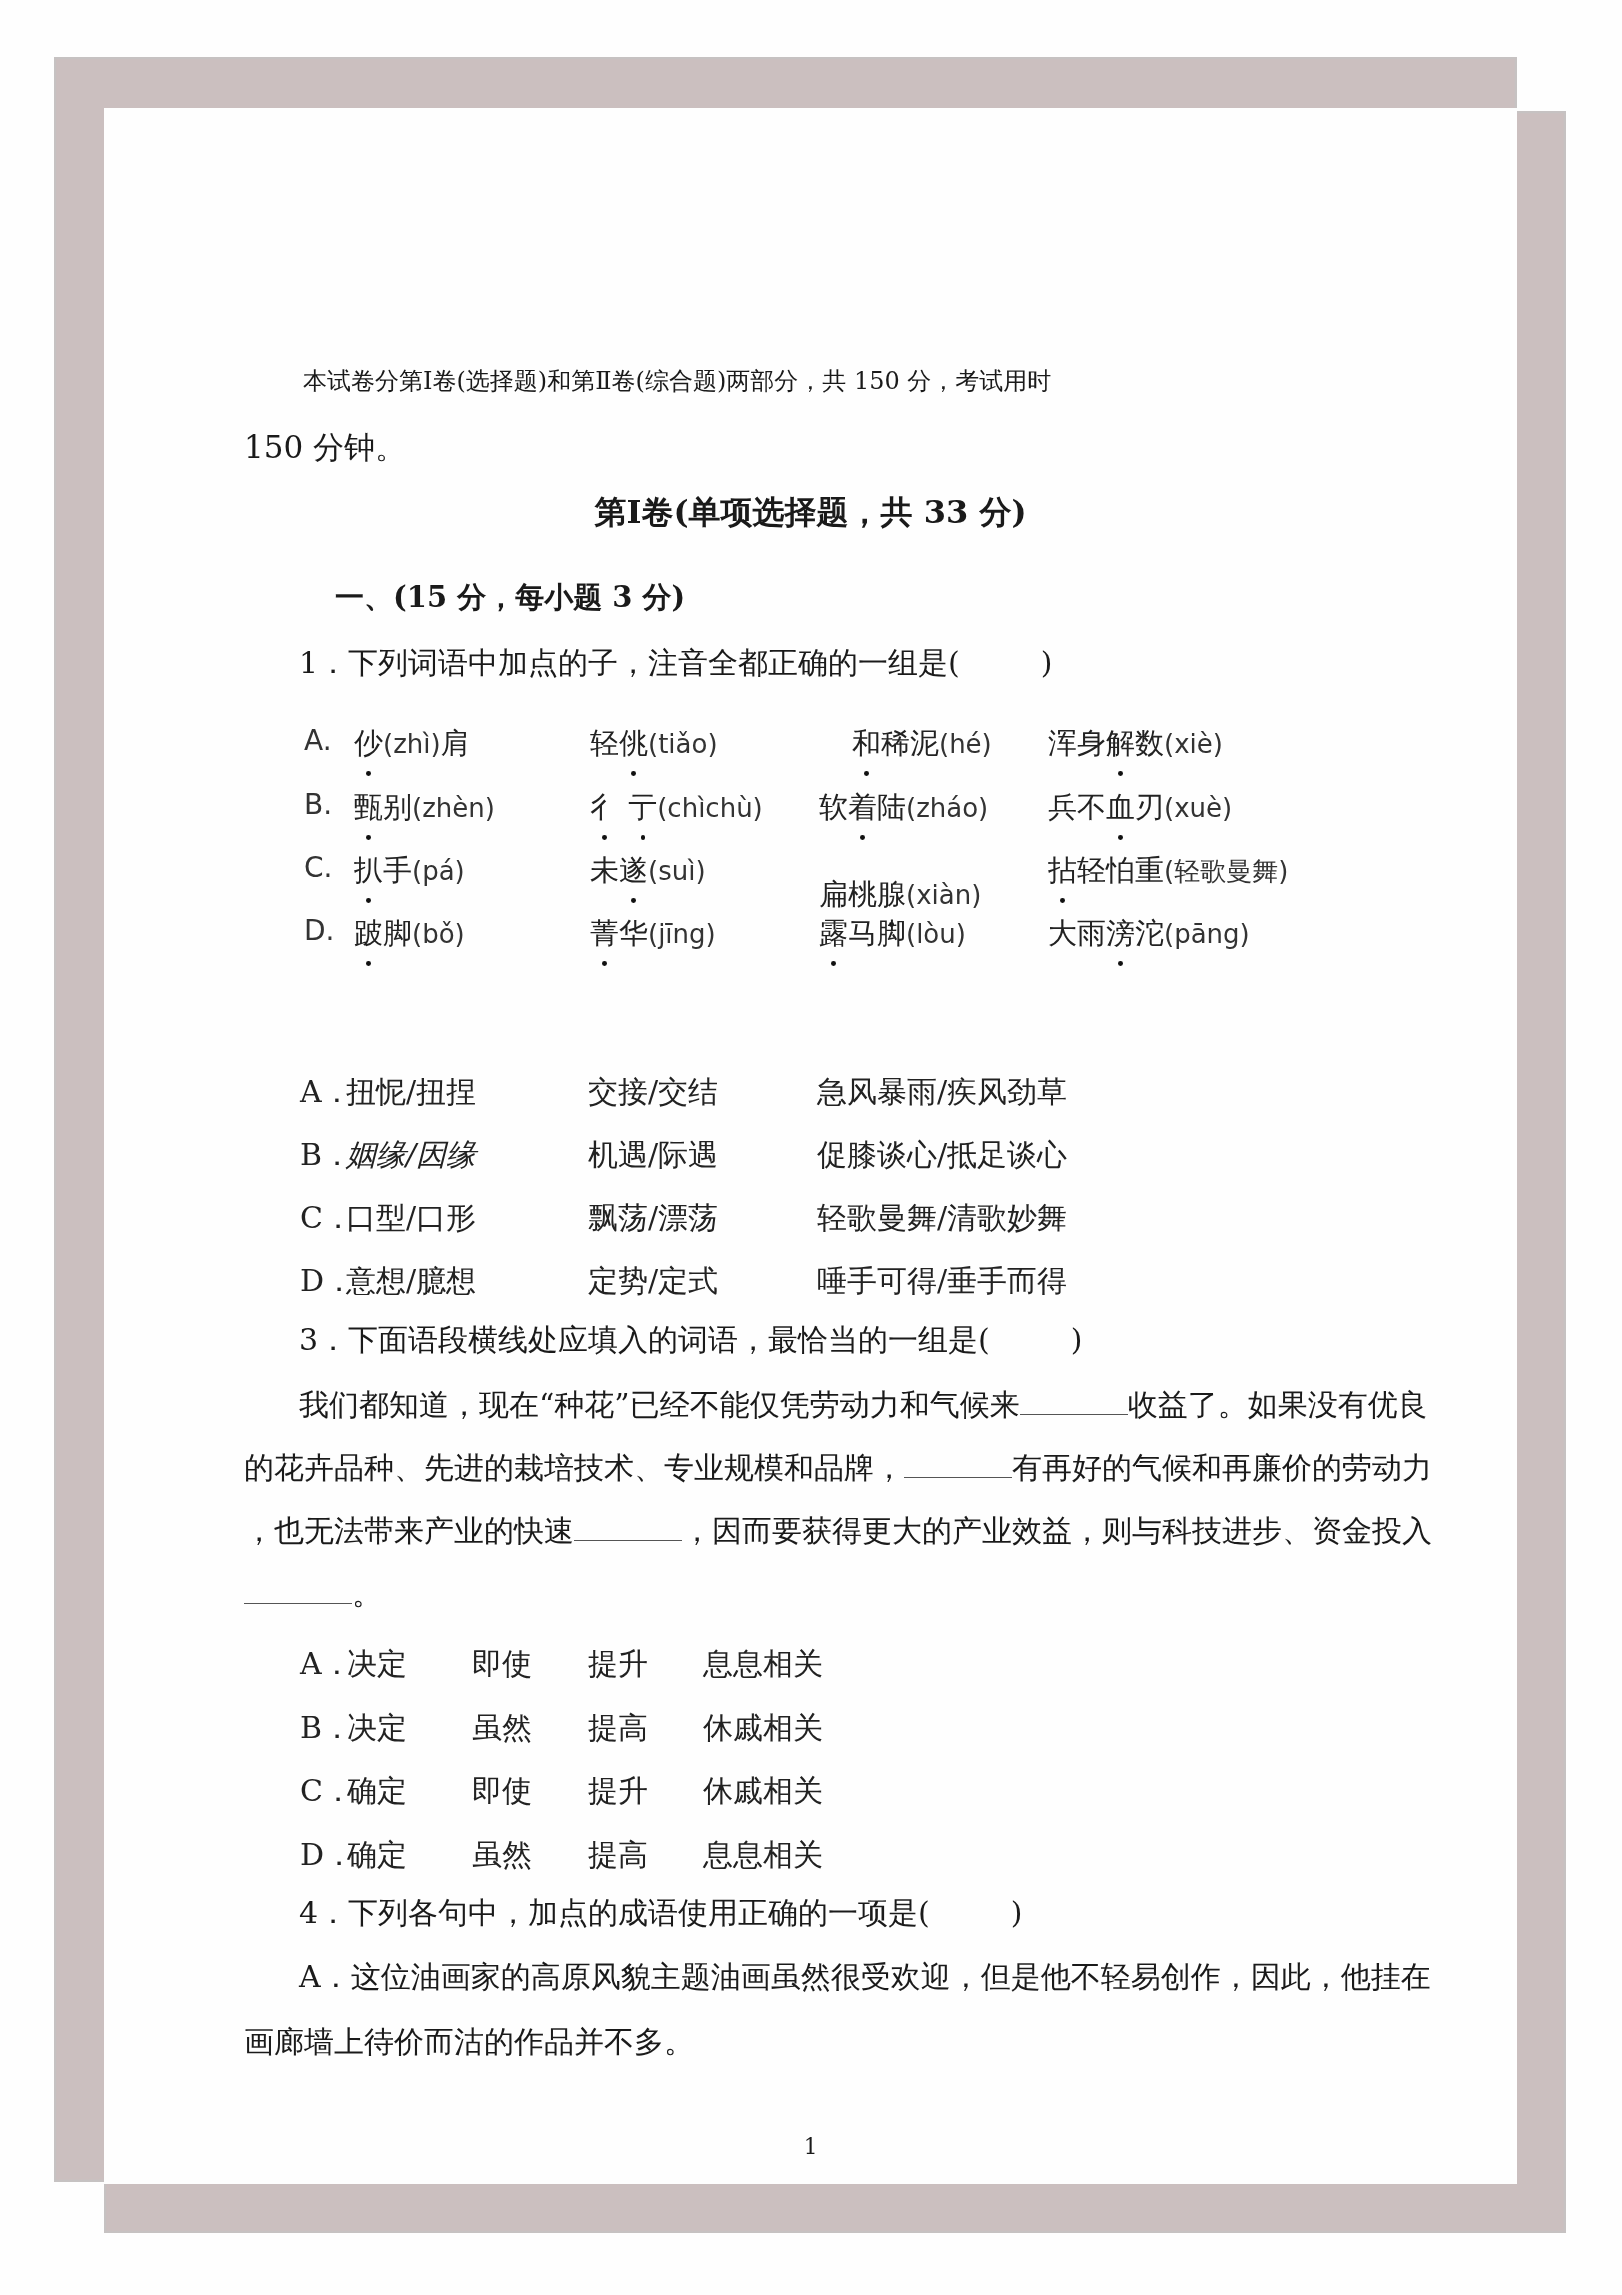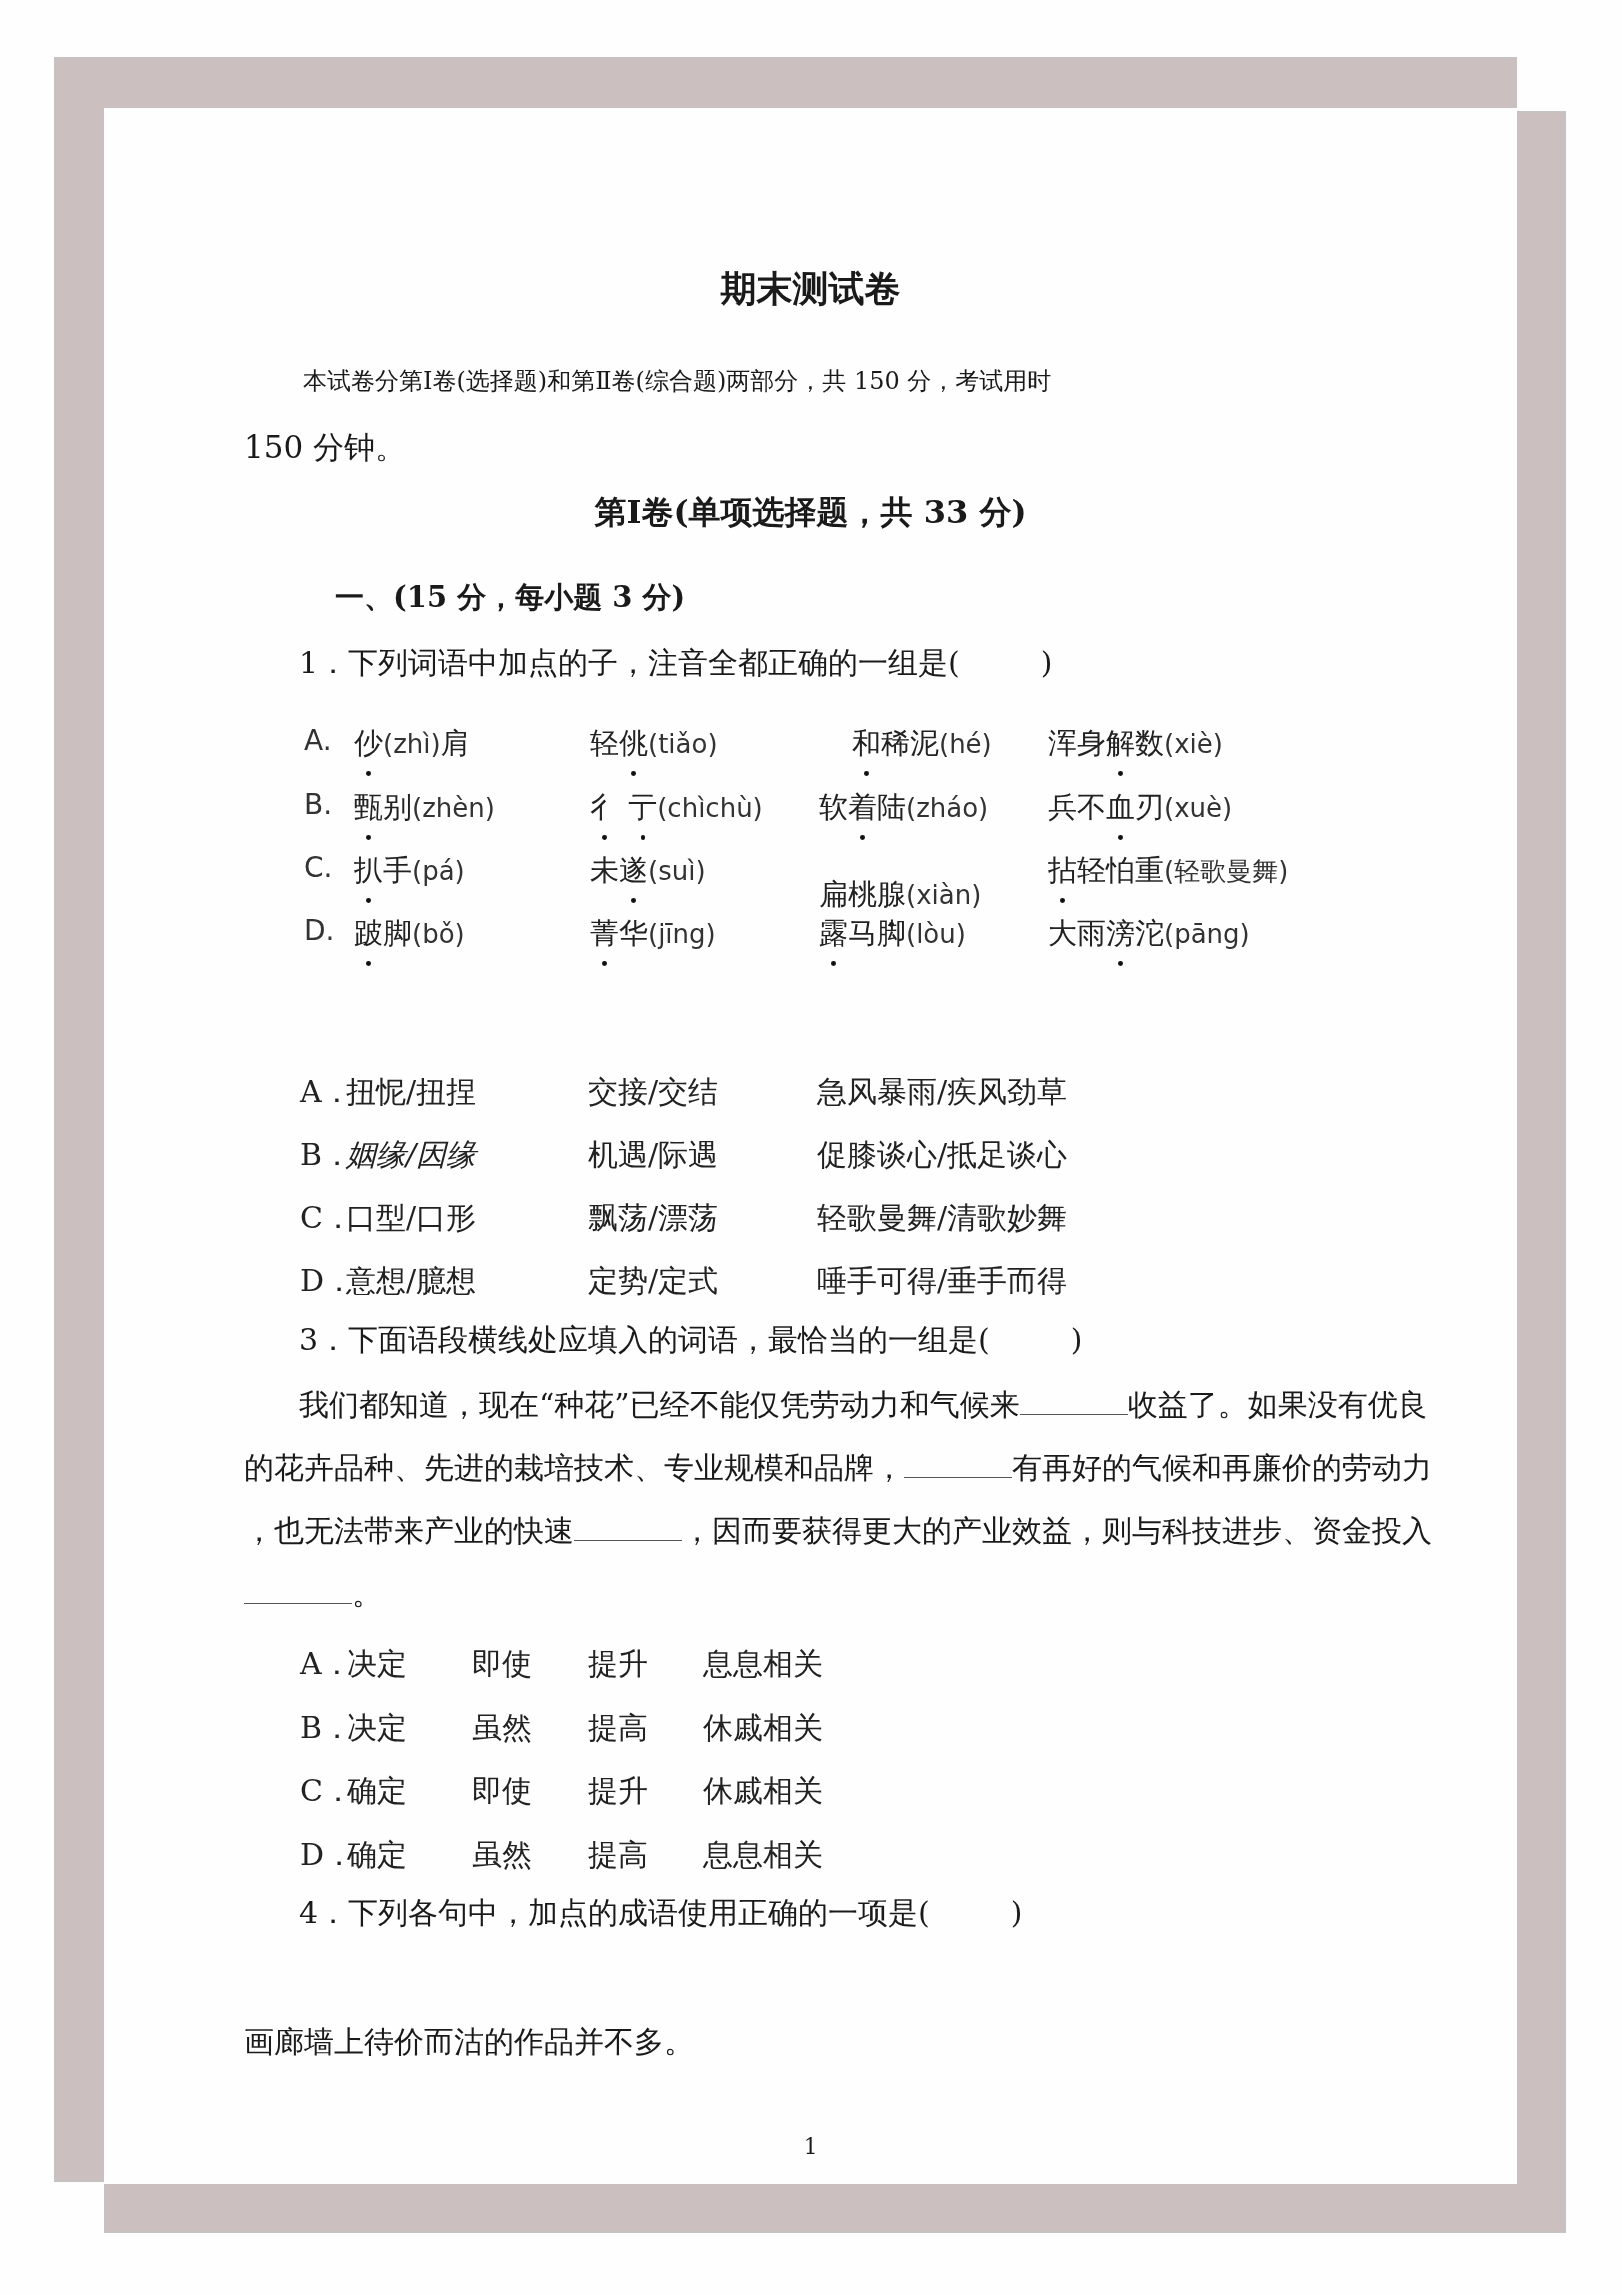--- a/index.html
+++ b/index.html
@@ -29,21 +29,20 @@
   .pnum { position: absolute; font-size: 21.6px; left: 0; width: 100%; text-align: center; }
 </style>
 </head>
 <body>
 
 <div class="frame-back frame-a"></div>
 <div class="frame-back frame-b"></div>
 
 <div class="page">
 
-  <div class="t title" style="top:162px;">期末测试卷</div>
 
   <div class="t" style="left:199px; top:261px; font-size:24px;">本试卷分第Ⅰ卷(选择题)和第Ⅱ卷(综合题)两部分，共 150 分，考试用时</div>
   <div class="t" style="left:140px; top:324px; font-size:31px;">150 分钟。</div>
 
   <div class="t sec-title" style="top:388px;">第Ⅰ卷(单项选择题，共 33 分)</div>
 
   <div class="t bold" style="left:195px; top:475px; font-size:29px;margin-left:36px;">一、(15 分，每小题 3 分)</div>
 
   <div class="t" style="left:195px; top:540px; font-size:30px;">
     <span>1．下列词语中加点的子，注音全都正确的一组是(</span><span class="paren-gap"></span><span>)</span>
@@ -155,17 +154,18 @@
       <span class="cell2" style="left:243px;">确定</span>
       <span class="cell2" style="left:368px;">虽然</span>
       <span class="cell2" style="left:484px;">提高</span>
       <span class="cell2" style="left:599px;">息息相关</span>
     </div>
   </div>
 
   <div class="t" style="left:195px; top:1790px; font-size:30px;">
     <span>4．下列各句中，加点的成语使用正确的一项是(</span><span class="paren-gap"></span><span>)</span>
   </div>
+  <div class="t" style="left:195px; top:1854px;">A．这位油画家的高原风貌主题油画虽然很受欢迎，但是他不轻易创作，因此，他挂在</div>
   <div class="t" style="left:140px; top:1919px;">画廊墙上待价而沽的作品并不多。</div>
 
   <div class="t pnum" style="top:2028px;">1</div>
 </div>
 
 
 </body></html>

